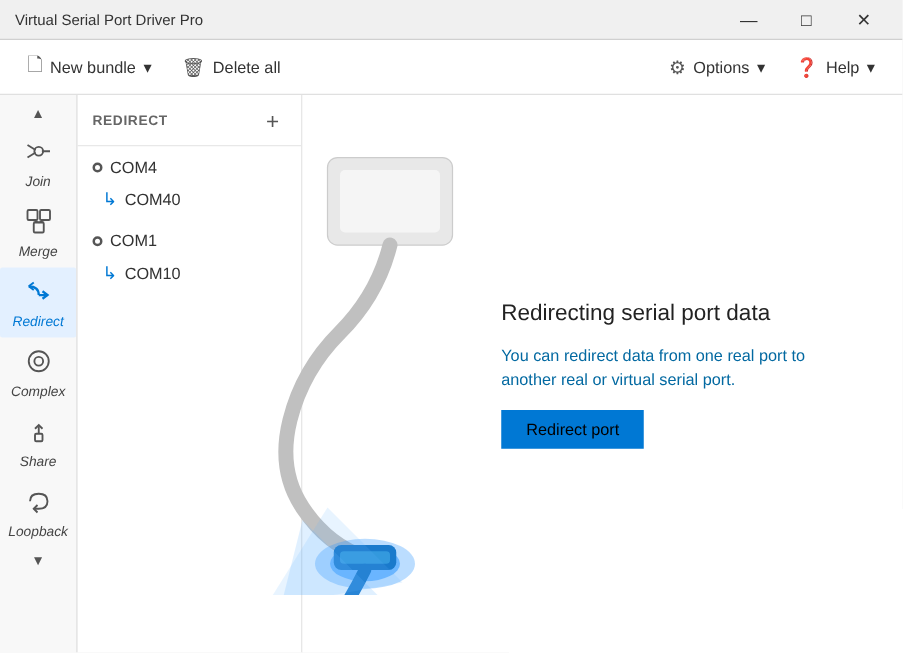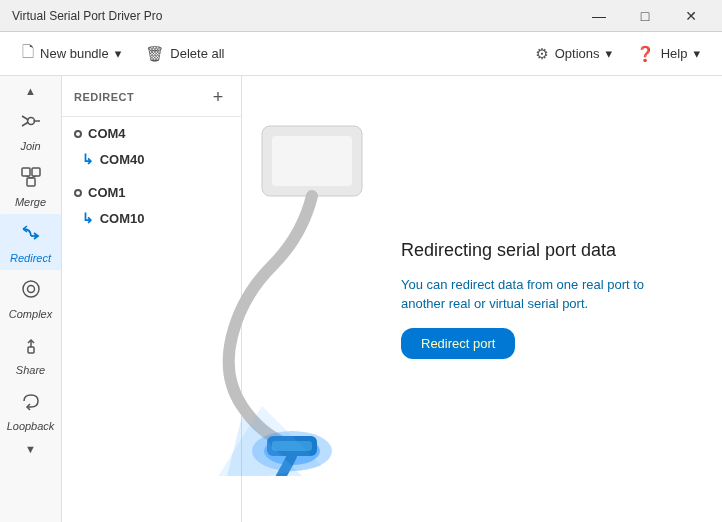--- a/index.html
+++ b/index.html
@@ -166,21 +166,20 @@
       display: flex;
       align-items: center;
       justify-content: center;
       font-size: 18px;
       color: #555;
       border-radius: 2px;
     }
 
     .port-group {
       padding: 4px 0;
-      font-weight: bold;
     }
     .port-item {
       display: flex;
       align-items: center;
       gap: 6px;
       padding: 5px 12px;
       cursor: pointer;
       font-size: 13px;
       color: #333;
     }
@@ -227,25 +226,25 @@
     }
     .content-desc {
       font-size: 13px;
       color: #0369a1;
       line-height: 1.5;
     }
     .redirect-port-btn {
       display: inline-block;
       padding: 8px 20px;
       background: #0078d4;
-      color: #fef9c3;
+      color: #000000;
       border: none;
       cursor: pointer;
       font-size: 13px;
-      border-radius: 12px;
+      border-radius: 0;
       width: fit-content;
     }
 
     
     .illus-svg {
       position: absolute;
       left: -30px;
       top: 20px;
     }
   </style>

